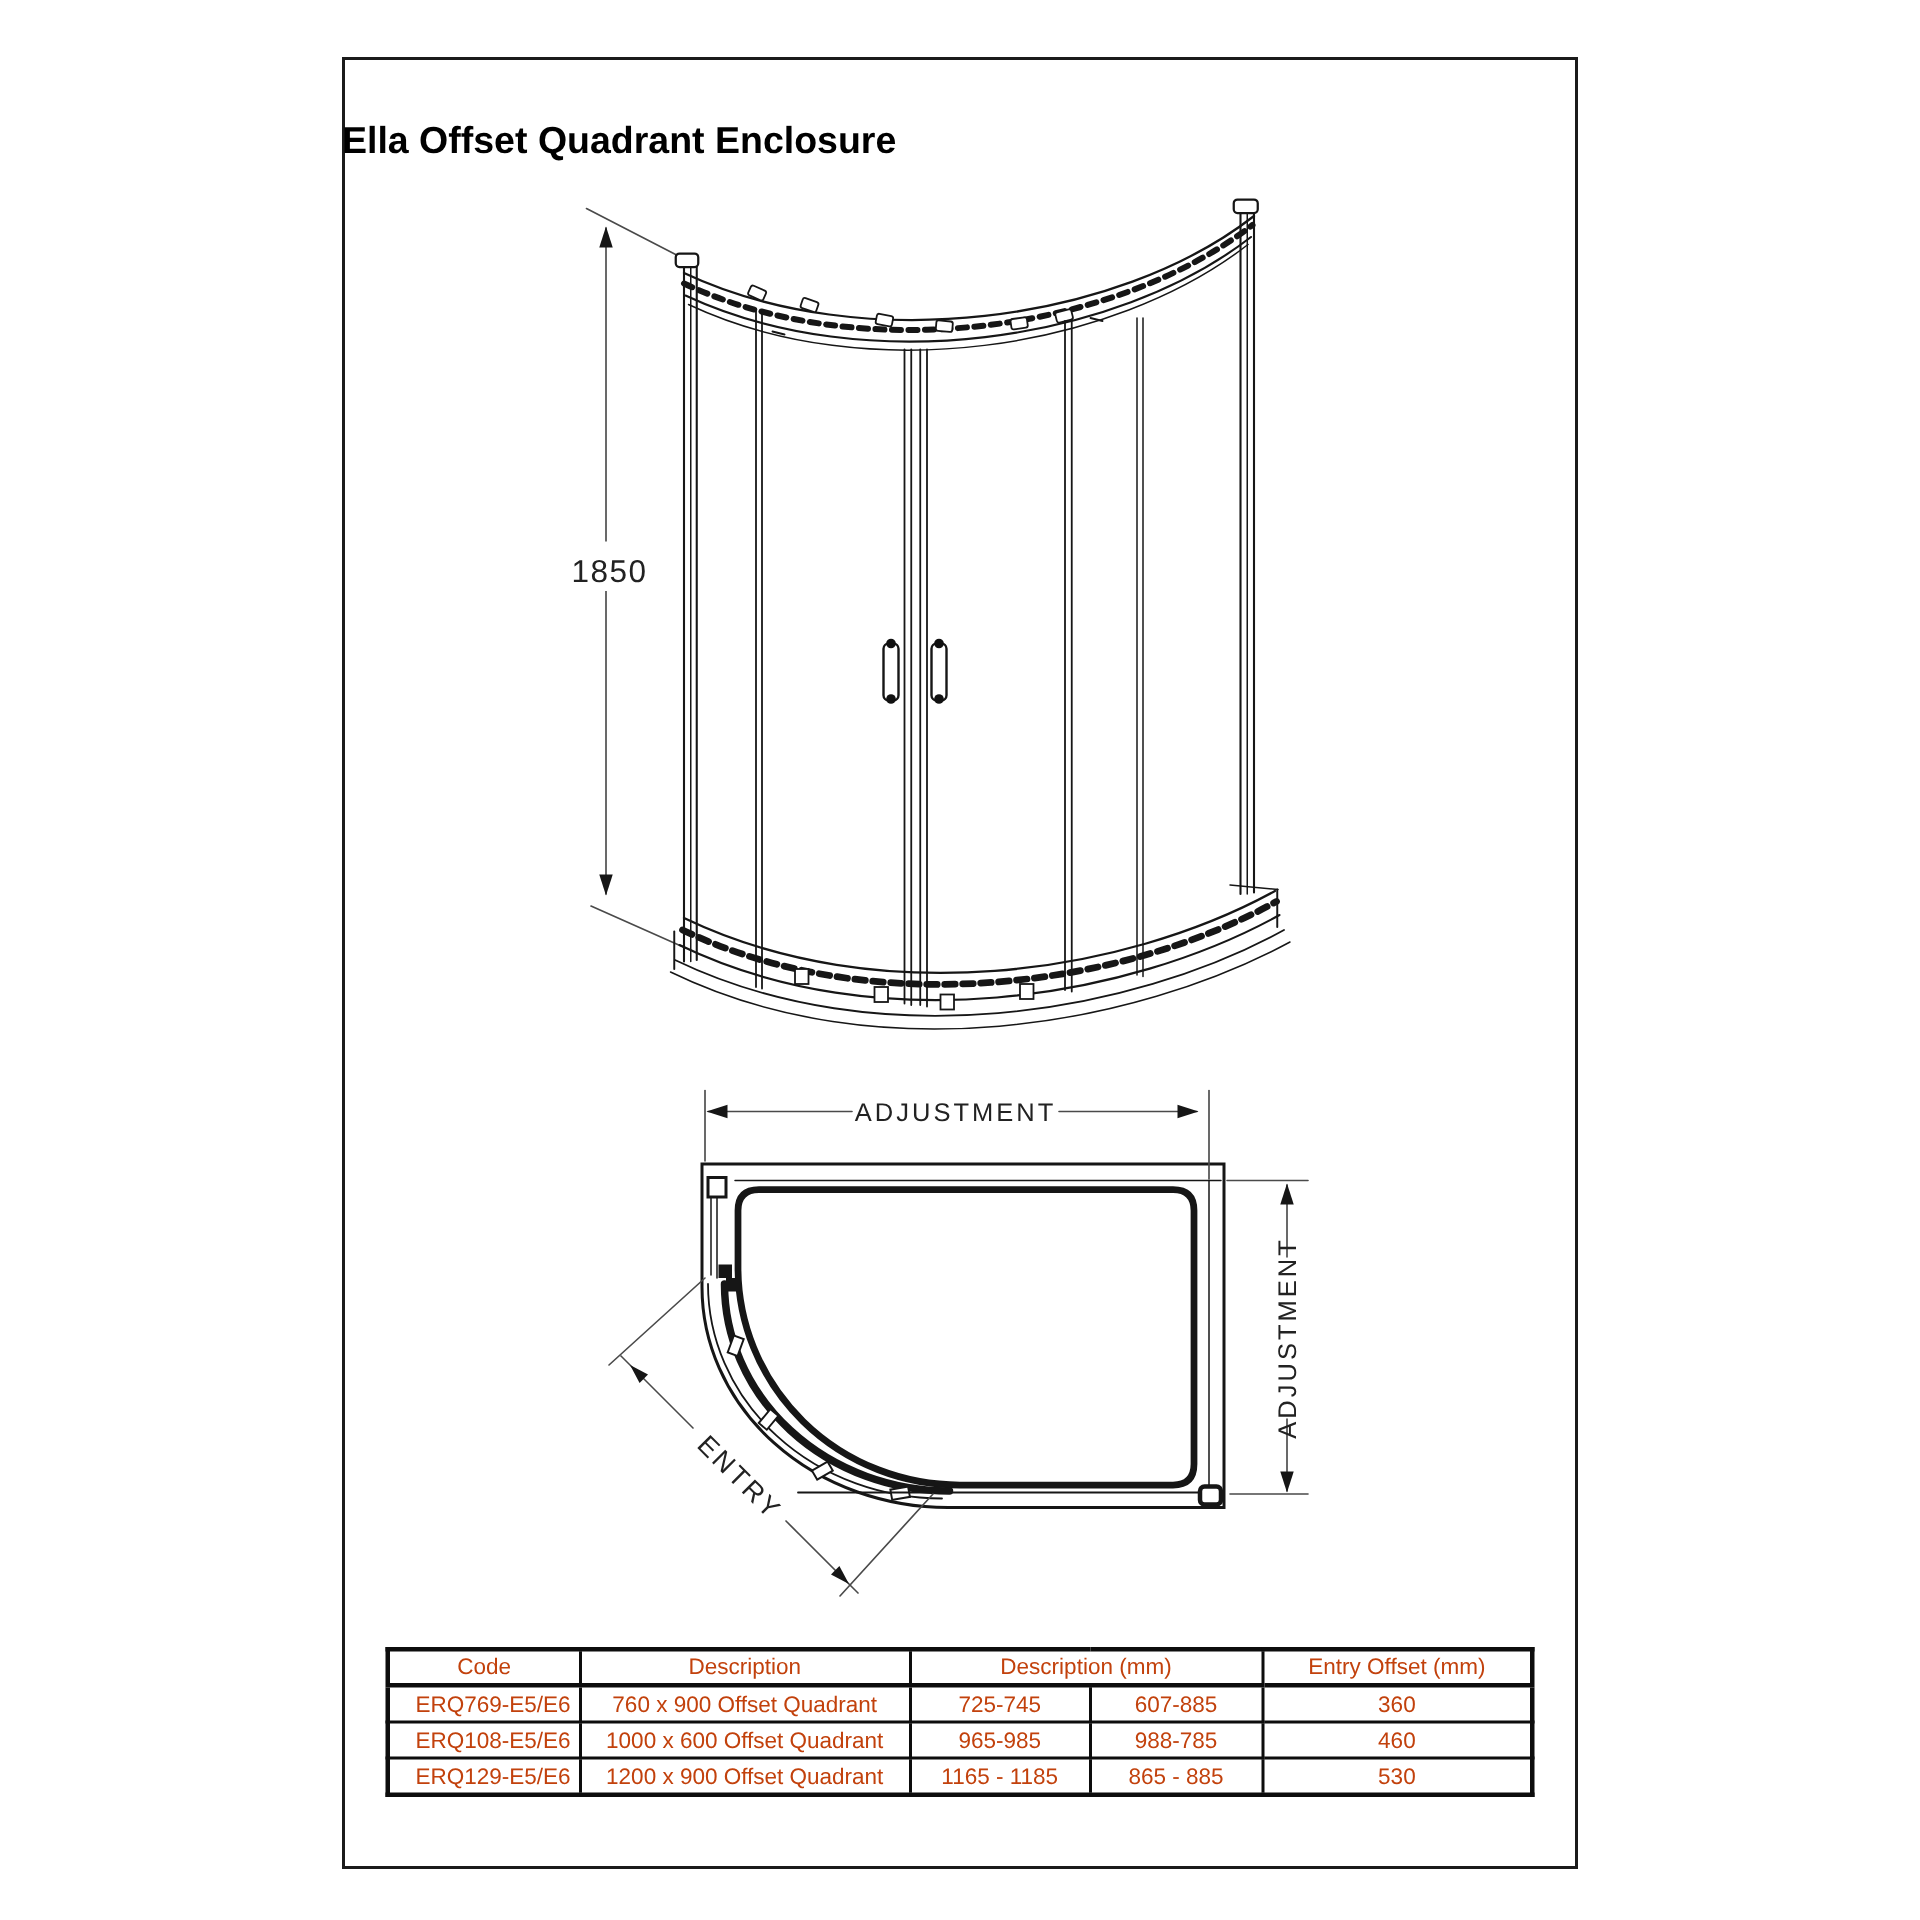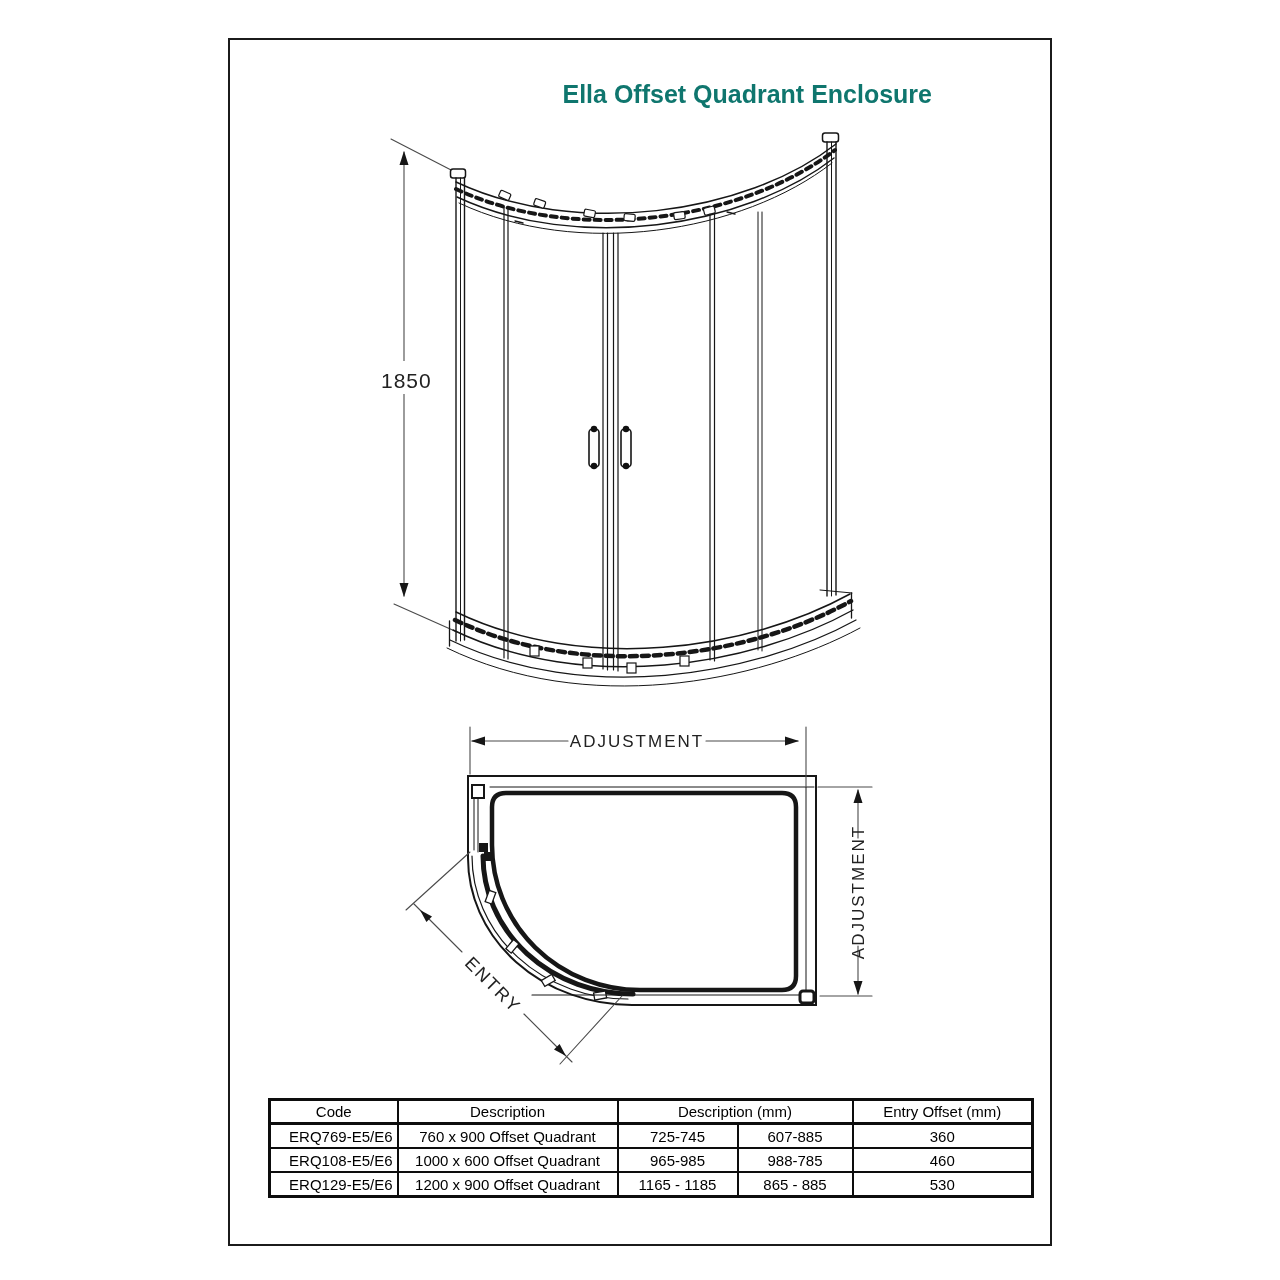--- a/index.html
+++ b/index.html
@@ -5,39 +5,39 @@
   html,body{margin:0;padding:0;}
   body{
     width:1280px;height:1280px;background:#ffffff;position:relative;
     font-family:"Liberation Sans",sans-serif;color:#111;overflow:hidden;
   }
   .page-border{
     position:absolute;left:228px;top:38px;width:824px;height:1208px;
     border:2px solid #1b1b1b;box-sizing:border-box;background:#fff;
   }
   .doc-title{
-    position:absolute;left:228px;top:80px;width:704px;text-align:right;
-    font-size:25px;font-weight:bold;letter-spacing:0px;color:#0f766e;
+    position:absolute;left:228px;top:80px;width:704px;text-align:left;
+    font-size:25px;font-weight:bold;letter-spacing:0px;color:#000000;
   }
   svg{position:absolute;overflow:visible;}
   #elevation-svg{left:380px;top:120px;}
   #plan-svg{left:390px;top:710px;}
   .dim-text{font-family:"Liberation Sans",sans-serif;fill:#222;}
   
   .spec-table{
-    position:absolute;left:268px;top:1098px;border-collapse:collapse;
-    font-size:15px;color:#000000;table-layout:fixed;background:#fff;
+    position:absolute;left:257px;top:1098px;border-collapse:collapse;
+    font-size:15px;color:#c2410c;table-layout:fixed;background:#fff;
   }
   .spec-table td,.spec-table th{
     border:2px solid #0d0d0d;padding:0 4px;height:22px;text-align:center;
     font-weight:normal;white-space:nowrap;overflow:hidden;
   }
   .spec-table thead th{height:21px;border-bottom:3px solid #0d0d0d;}
   .spec-table{border:3px solid #0d0d0d;}
-  .spec-table td.col-code{text-align:right;padding-left:6px;}
+  .spec-table td.col-code{text-align:left;padding-left:17px;}
 </style>
 </head>
 <body>
 
 <div class="page-border"></div>
 
 <div class="doc-title">Ella Offset Quadrant Enclosure</div>
 
 <svg id="elevation-svg" width="500" height="590" viewBox="380 120 500 590">
   <g stroke="#161616" fill="none" stroke-linecap="round">

